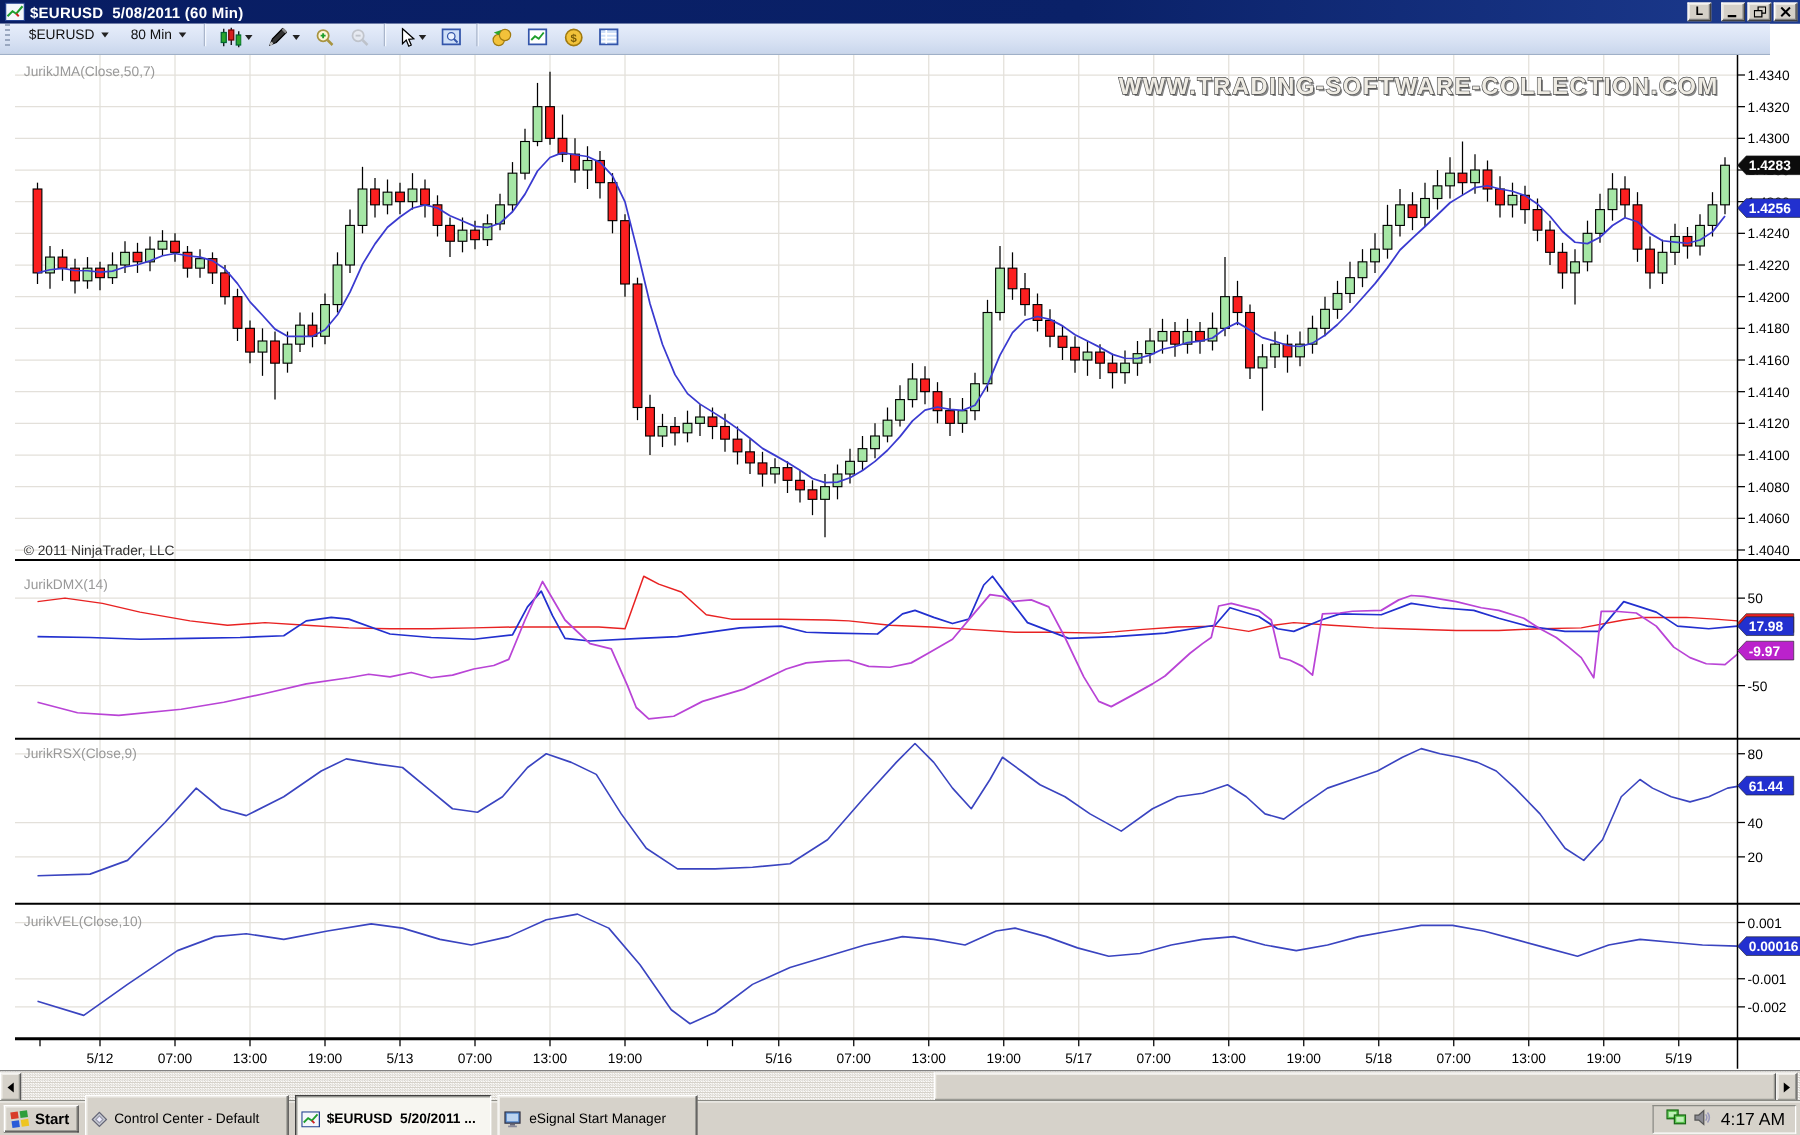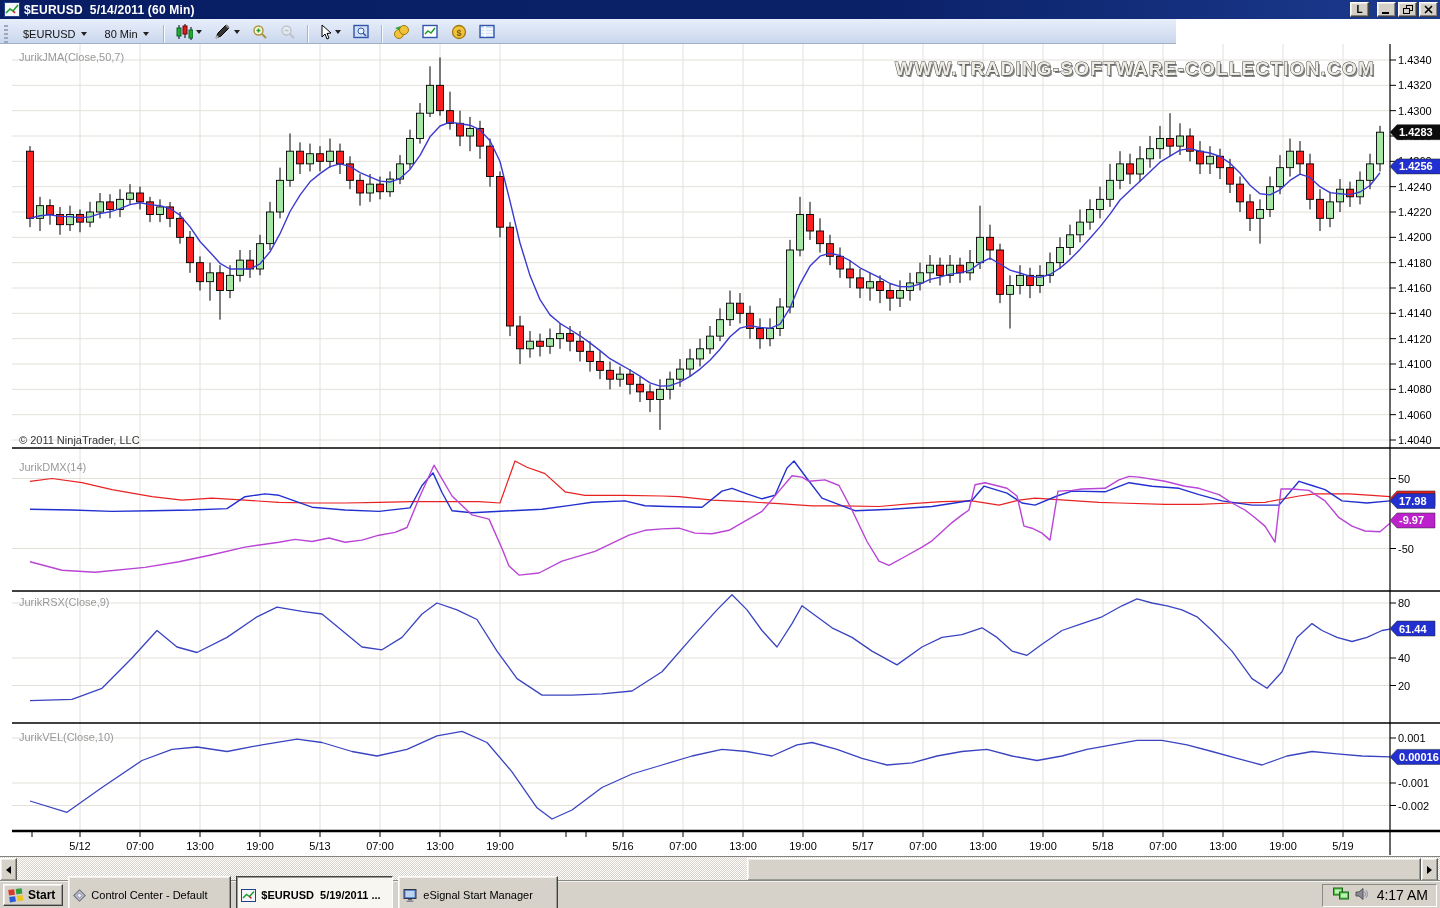--- a/index.html
+++ b/index.html
@@ -16,23 +16,23 @@
   #titlebar .spacer { flex:1; }
   .wbtn { width:19px; height:15px; margin-left:2px; background:#d4d0c8;
     border:1px solid; border-color:#fff #404040 #404040 #fff;
     box-shadow:inset -1px -1px 0 #808080, inset 1px 1px 0 #ece9e2;
     display:inline-flex; align-items:center; justify-content:center;
     font-size:10px; font-weight:bold; color:#000; padding:0; }
   .wbtn.lock { margin-right:6px; }
   .wbtn svg { display:block; }
 
   
-  #toolbar { position:absolute; top:19px; left:0; width:1176px; height:25px; z-index:5;
+  #toolbar { position:absolute; top:19px; left:0; width:1416px; height:25px; z-index:5;
     background:linear-gradient(180deg,#e7eefb 0%,#d7e1f3 60%,#c9d6ec 100%);
-    border-bottom:1px solid #9fb0c8; display:flex; align-items:flex-end; gap:4px; padding:0 4px; }
+    border-bottom:1px solid #9fb0c8; display:flex; align-items:flex-start; gap:4px; padding:0 4px; }
   .grip { width:4px; height:18px; margin-right:4px;
     background:repeating-linear-gradient(180deg,#9aa8c0 0 2px,transparent 2px 4px); }
   .tb-combo { display:inline-flex; align-items:center; gap:5px; font-size:11px; color:#111;
     padding:2px 6px; border:1px solid transparent; border-radius:2px; cursor:default; }
   .dd { width:0; height:0; border-left:3.5px solid transparent; border-right:3.5px solid transparent;
         border-top:4px solid #222; display:inline-block; }
   .tb-sep { width:1px; height:18px; background:#aab6cc; margin:0 3px; box-shadow:1px 0 0 #f4f8ff; }
   .tb-btn { display:inline-flex; align-items:center; gap:3px; background:transparent; border:1px solid transparent;
     padding:2px 3px; border-radius:2px; }
   .tb-btn svg { display:block; }
@@ -538,21 +538,21 @@
   </div>
 
   <div id="titlebar">
     <span class="app-icon">
       <svg width="16" height="15">
           <rect x="0.5" y="0.5" width="15" height="14" fill="#f4f6fb" stroke="#23408f"></rect>
           <path d="M2 11 L6 7 L9 9 L14 3" stroke="#1f9e2c" stroke-width="1.6" fill="none"></path>
           <path d="M9 9 L11 11" stroke="#d02020" stroke-width="1.6" fill="none"></path>
         </svg>
     </span>
-    <span class="title">$EURUSD  5/14/2011 (60 Min)</span>
+    <span class="title">$EURUSD  5/08/2011 (60 Min)</span>
     <span class="spacer"></span>
     <button class="wbtn lock">L</button>
     <button class="wbtn">
       <svg width="9" height="9">
           <rect x="0" y="7" width="7" height="2" fill="#000"></rect>
         </svg>
     </button>
     <button class="wbtn">
       <svg width="10" height="10">
           <rect x="3.5" y="0.5" width="6" height="5" fill="none" stroke="#000"></rect>
@@ -683,21 +683,21 @@
           <rect x="4.5" y="4.5" width="4" height="4" transform="rotate(45 6.5 6.5)" fill="#eef" stroke="#99a"></rect>
         </svg>
       <span>Control Center - Default</span>
     </button>
     <button class="task eurusd active">
       <svg width="15" height="13">
           <rect x="0.5" y="0.5" width="14" height="12" fill="#f4f6fb" stroke="#23408f"></rect>
           <path d="M2 9 L5.5 5.5 L8.5 7.5 L13 2.5" stroke="#1f9e2c" stroke-width="1.5" fill="none"></path>
           <path d="M8.5 7.5 L10.5 9.5" stroke="#d02020" stroke-width="1.5" fill="none"></path>
         </svg>
-      <span>$EURUSD  5/19/2011 ...</span>
+      <span>$EURUSD  5/20/2011 ...</span>
     </button>
     <button class="task esig">
       <svg width="15" height="13">
           <rect x="1" y="0.5" width="12" height="9" fill="#5588cc" stroke="#334"></rect>
           <rect x="2.5" y="2" width="9" height="6" fill="#bcd4f0"></rect>
           <rect x="5" y="10" width="4" height="1.5" fill="#667"></rect>
           <rect x="3.5" y="11.5" width="7" height="1.5" fill="#889"></rect>
         </svg>
       <span>eSignal Start Manager</span>
     </button>

